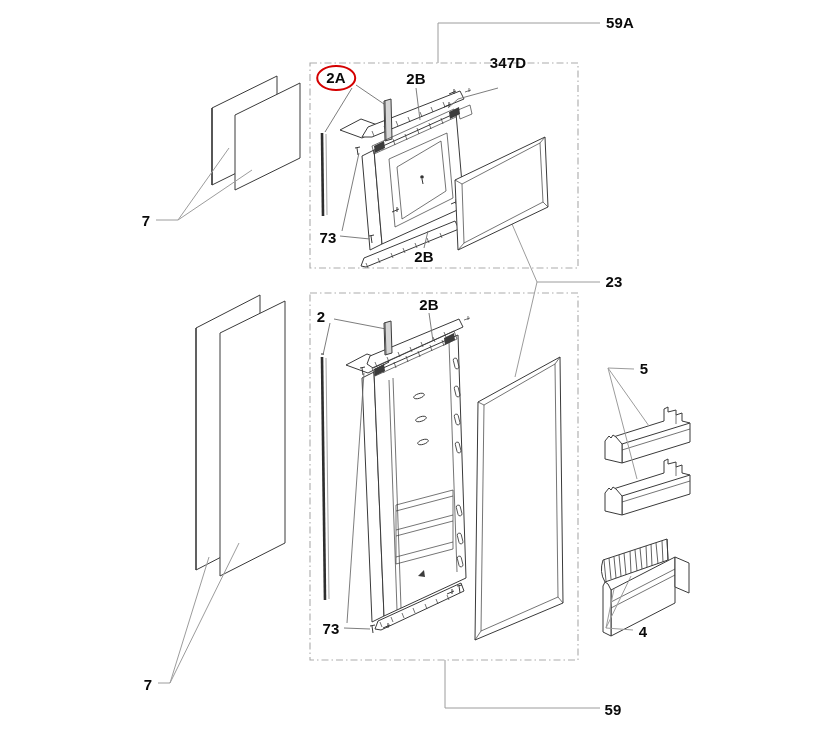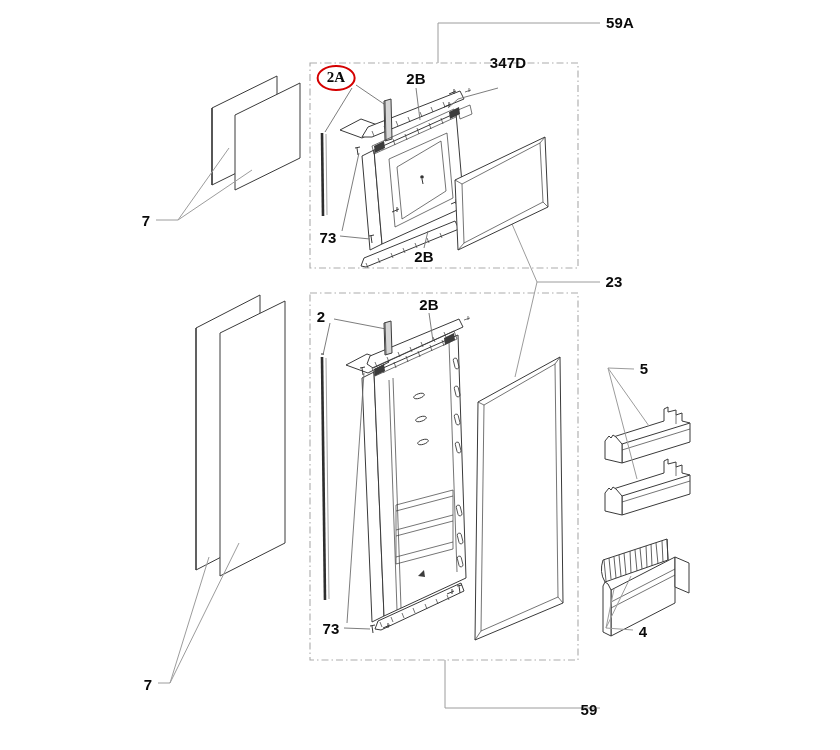--- a/index.html
+++ b/index.html
@@ -1,21 +1,21 @@
 <!DOCTYPE html>
 <html><head>
 <meta charset="utf-8">
 <style>
   html,body{margin:0;padding:0;background:#fff;}
   #stage{position:relative;width:840px;height:750px;background:#ffffff;overflow:hidden;
          font-family:"Liberation Sans",sans-serif;}
   #stage svg{position:absolute;left:0;top:0;}
   .lbl{position:absolute;transform:translate(-50%,-50%);font:700 15px "Liberation Sans",sans-serif;
        color:#0a0a0a;white-space:nowrap;letter-spacing:.2px;z-index:5;}
-  .lbl.circled{border:2.6px solid #d40000;border-radius:50%;padding:2px 8px 3px 8px;background:transparent;font-family:Liberation Serif, serif;}
+  .lbl.circled{border:2.6px solid #d40000;border-radius:50%;padding:2px 8px 3px 8px;background:transparent;}
   .ln{stroke:#3a3a3a;stroke-width:1;fill:none;}
   .lt{stroke:#6e6e6e;stroke-width:.9;fill:none;}
   .gy{stroke:#9c9c9c;stroke-width:1;fill:none;}
   .fw{fill:#ffffff;stroke:#3a3a3a;stroke-width:1;}
   .fb{fill:#3c3c3c;stroke:none;}
   .thin{stroke:#3a3a3a;stroke-width:.7;fill:none;}
 </style>
 </head>
 <body>
 
@@ -252,15 +252,15 @@
 <div class="lbl" style="left:328px;top:237px">73</div>
 <div class="lbl" style="left:424px;top:256px">2B</div>
 <div class="lbl" style="left:146px;top:220px">7</div>
 <div class="lbl" style="left:614px;top:281px">23</div>
 <div class="lbl" style="left:321px;top:316px">2</div>
 <div class="lbl" style="left:429px;top:304px">2B</div>
 <div class="lbl" style="left:331px;top:628px">73</div>
 <div class="lbl" style="left:148px;top:684px">7</div>
 <div class="lbl" style="left:644px;top:368px">5</div>
 <div class="lbl" style="left:643px;top:631px">4</div>
-<div class="lbl" style="left:589px;top:709px">59</div>
+<div class="lbl" style="left:613px;top:709px">59</div>
 
 </div>
 
 </body></html>

